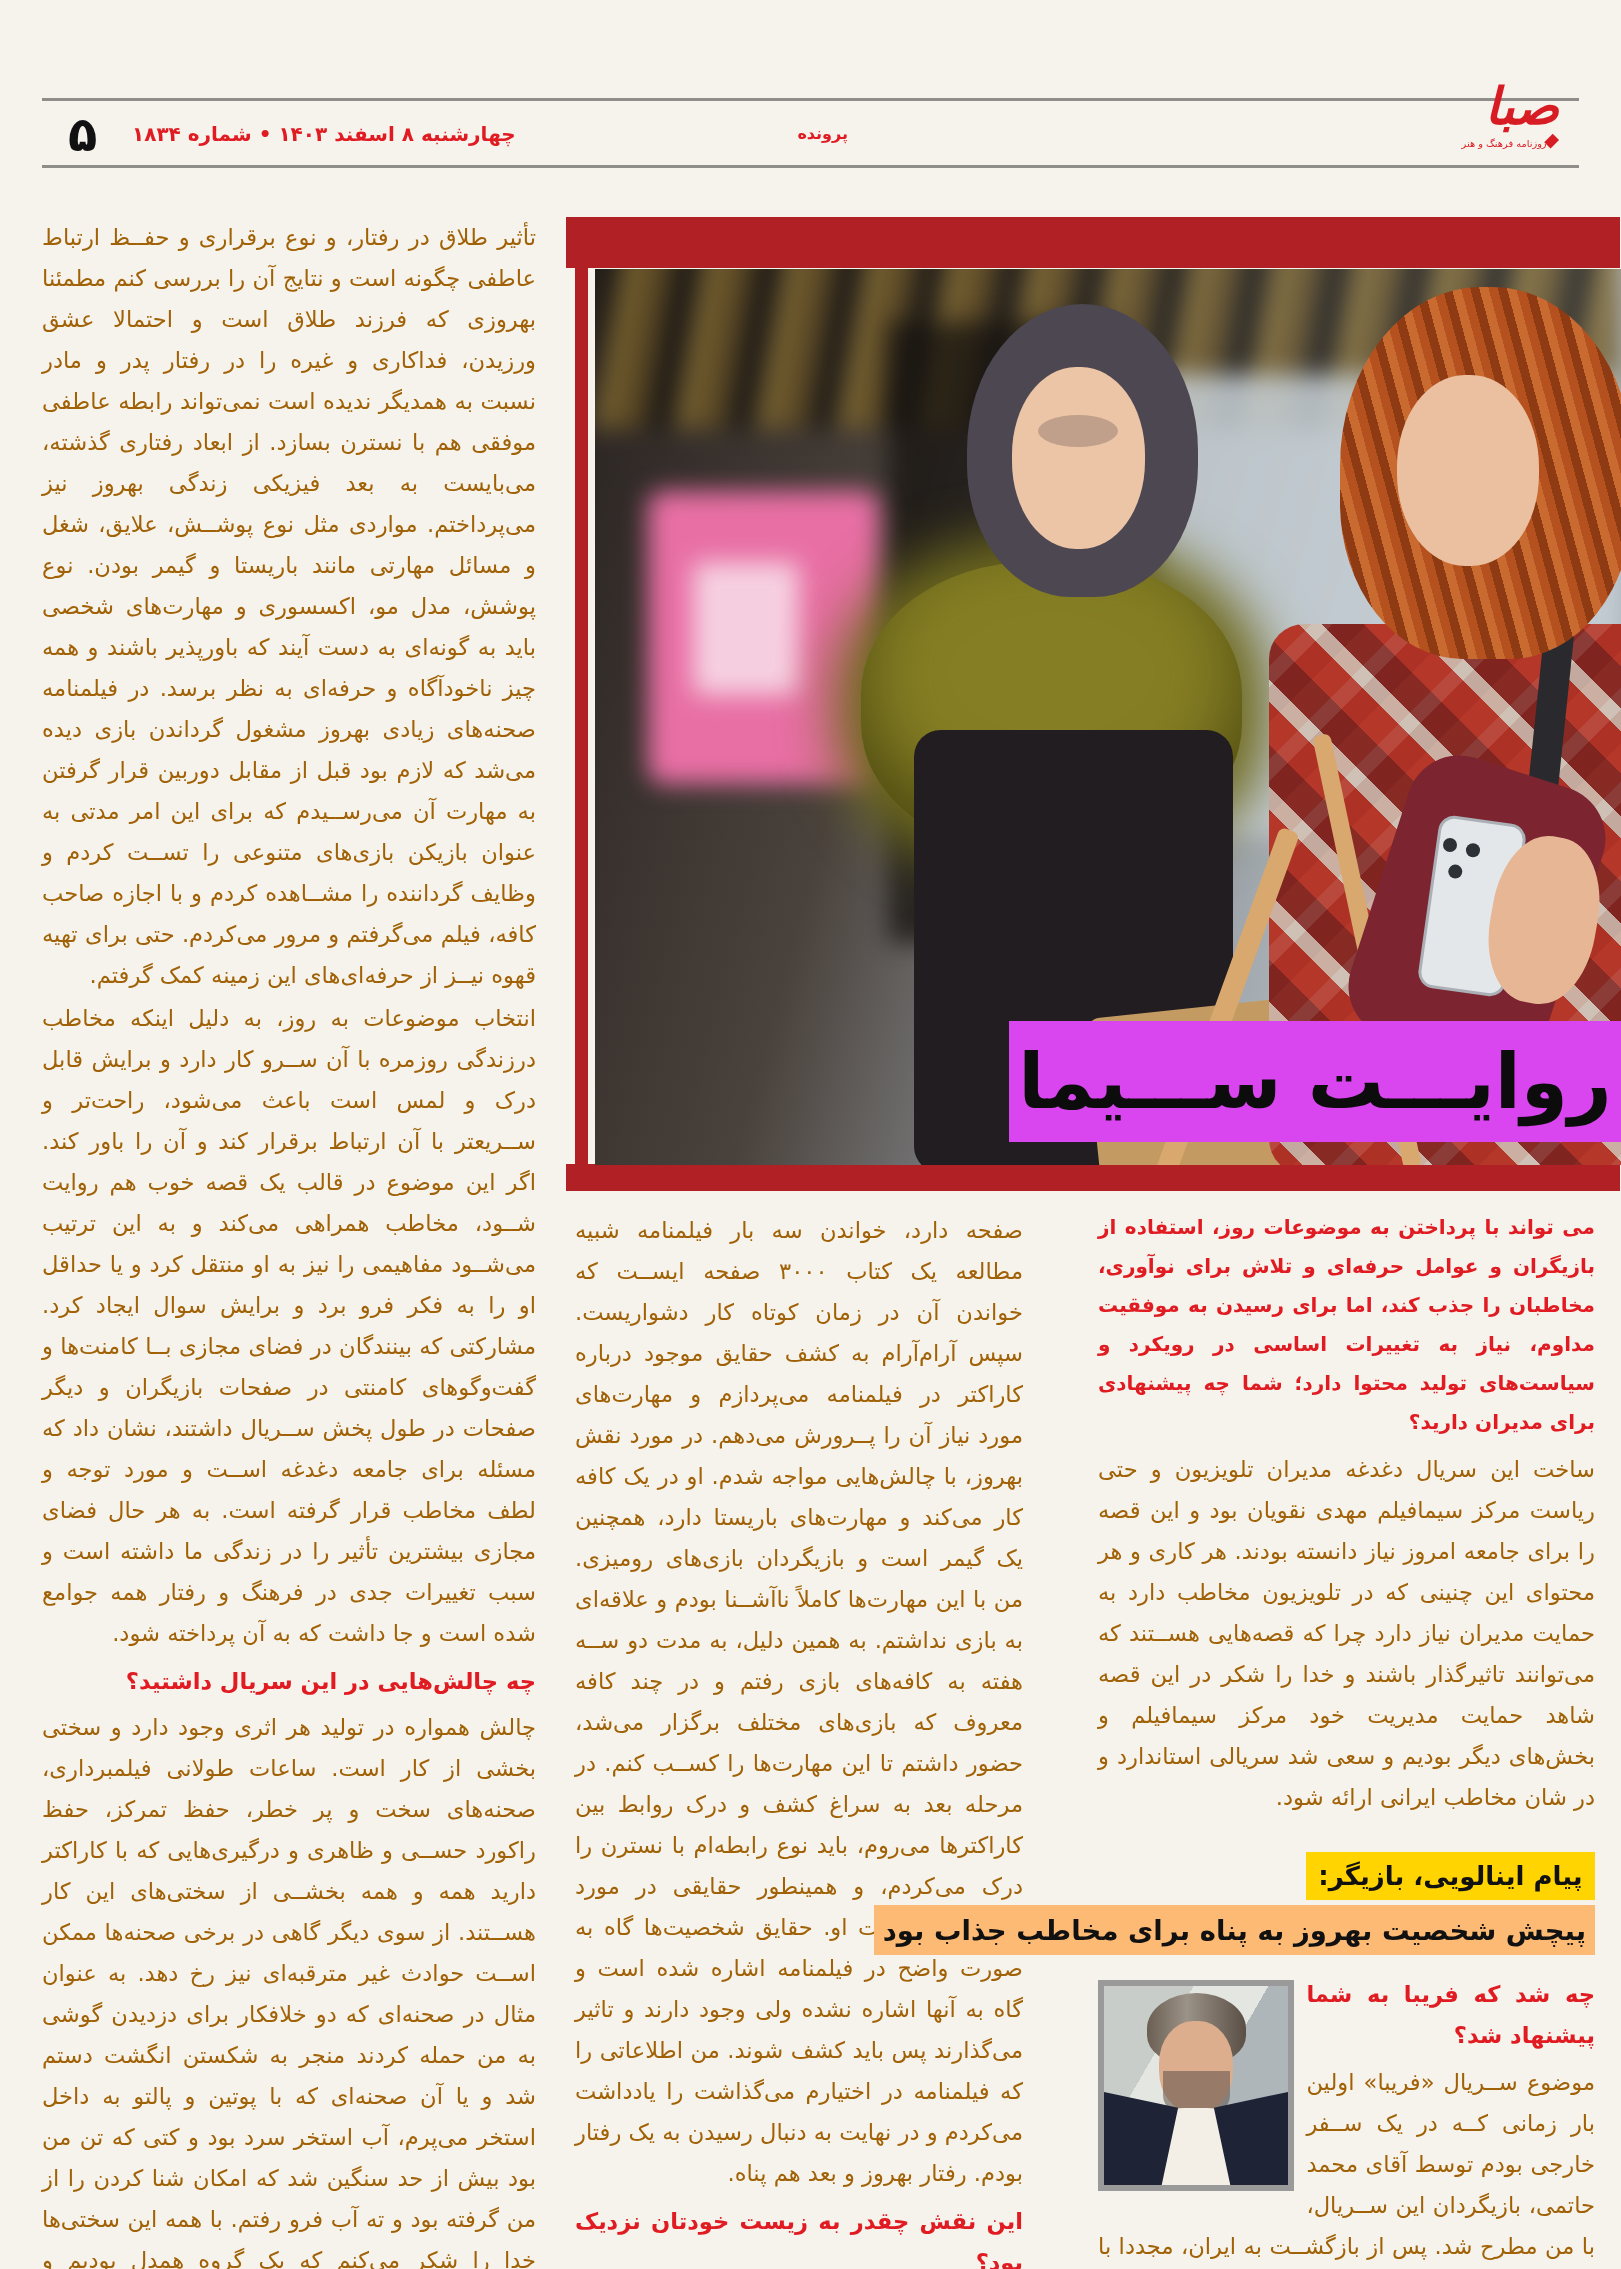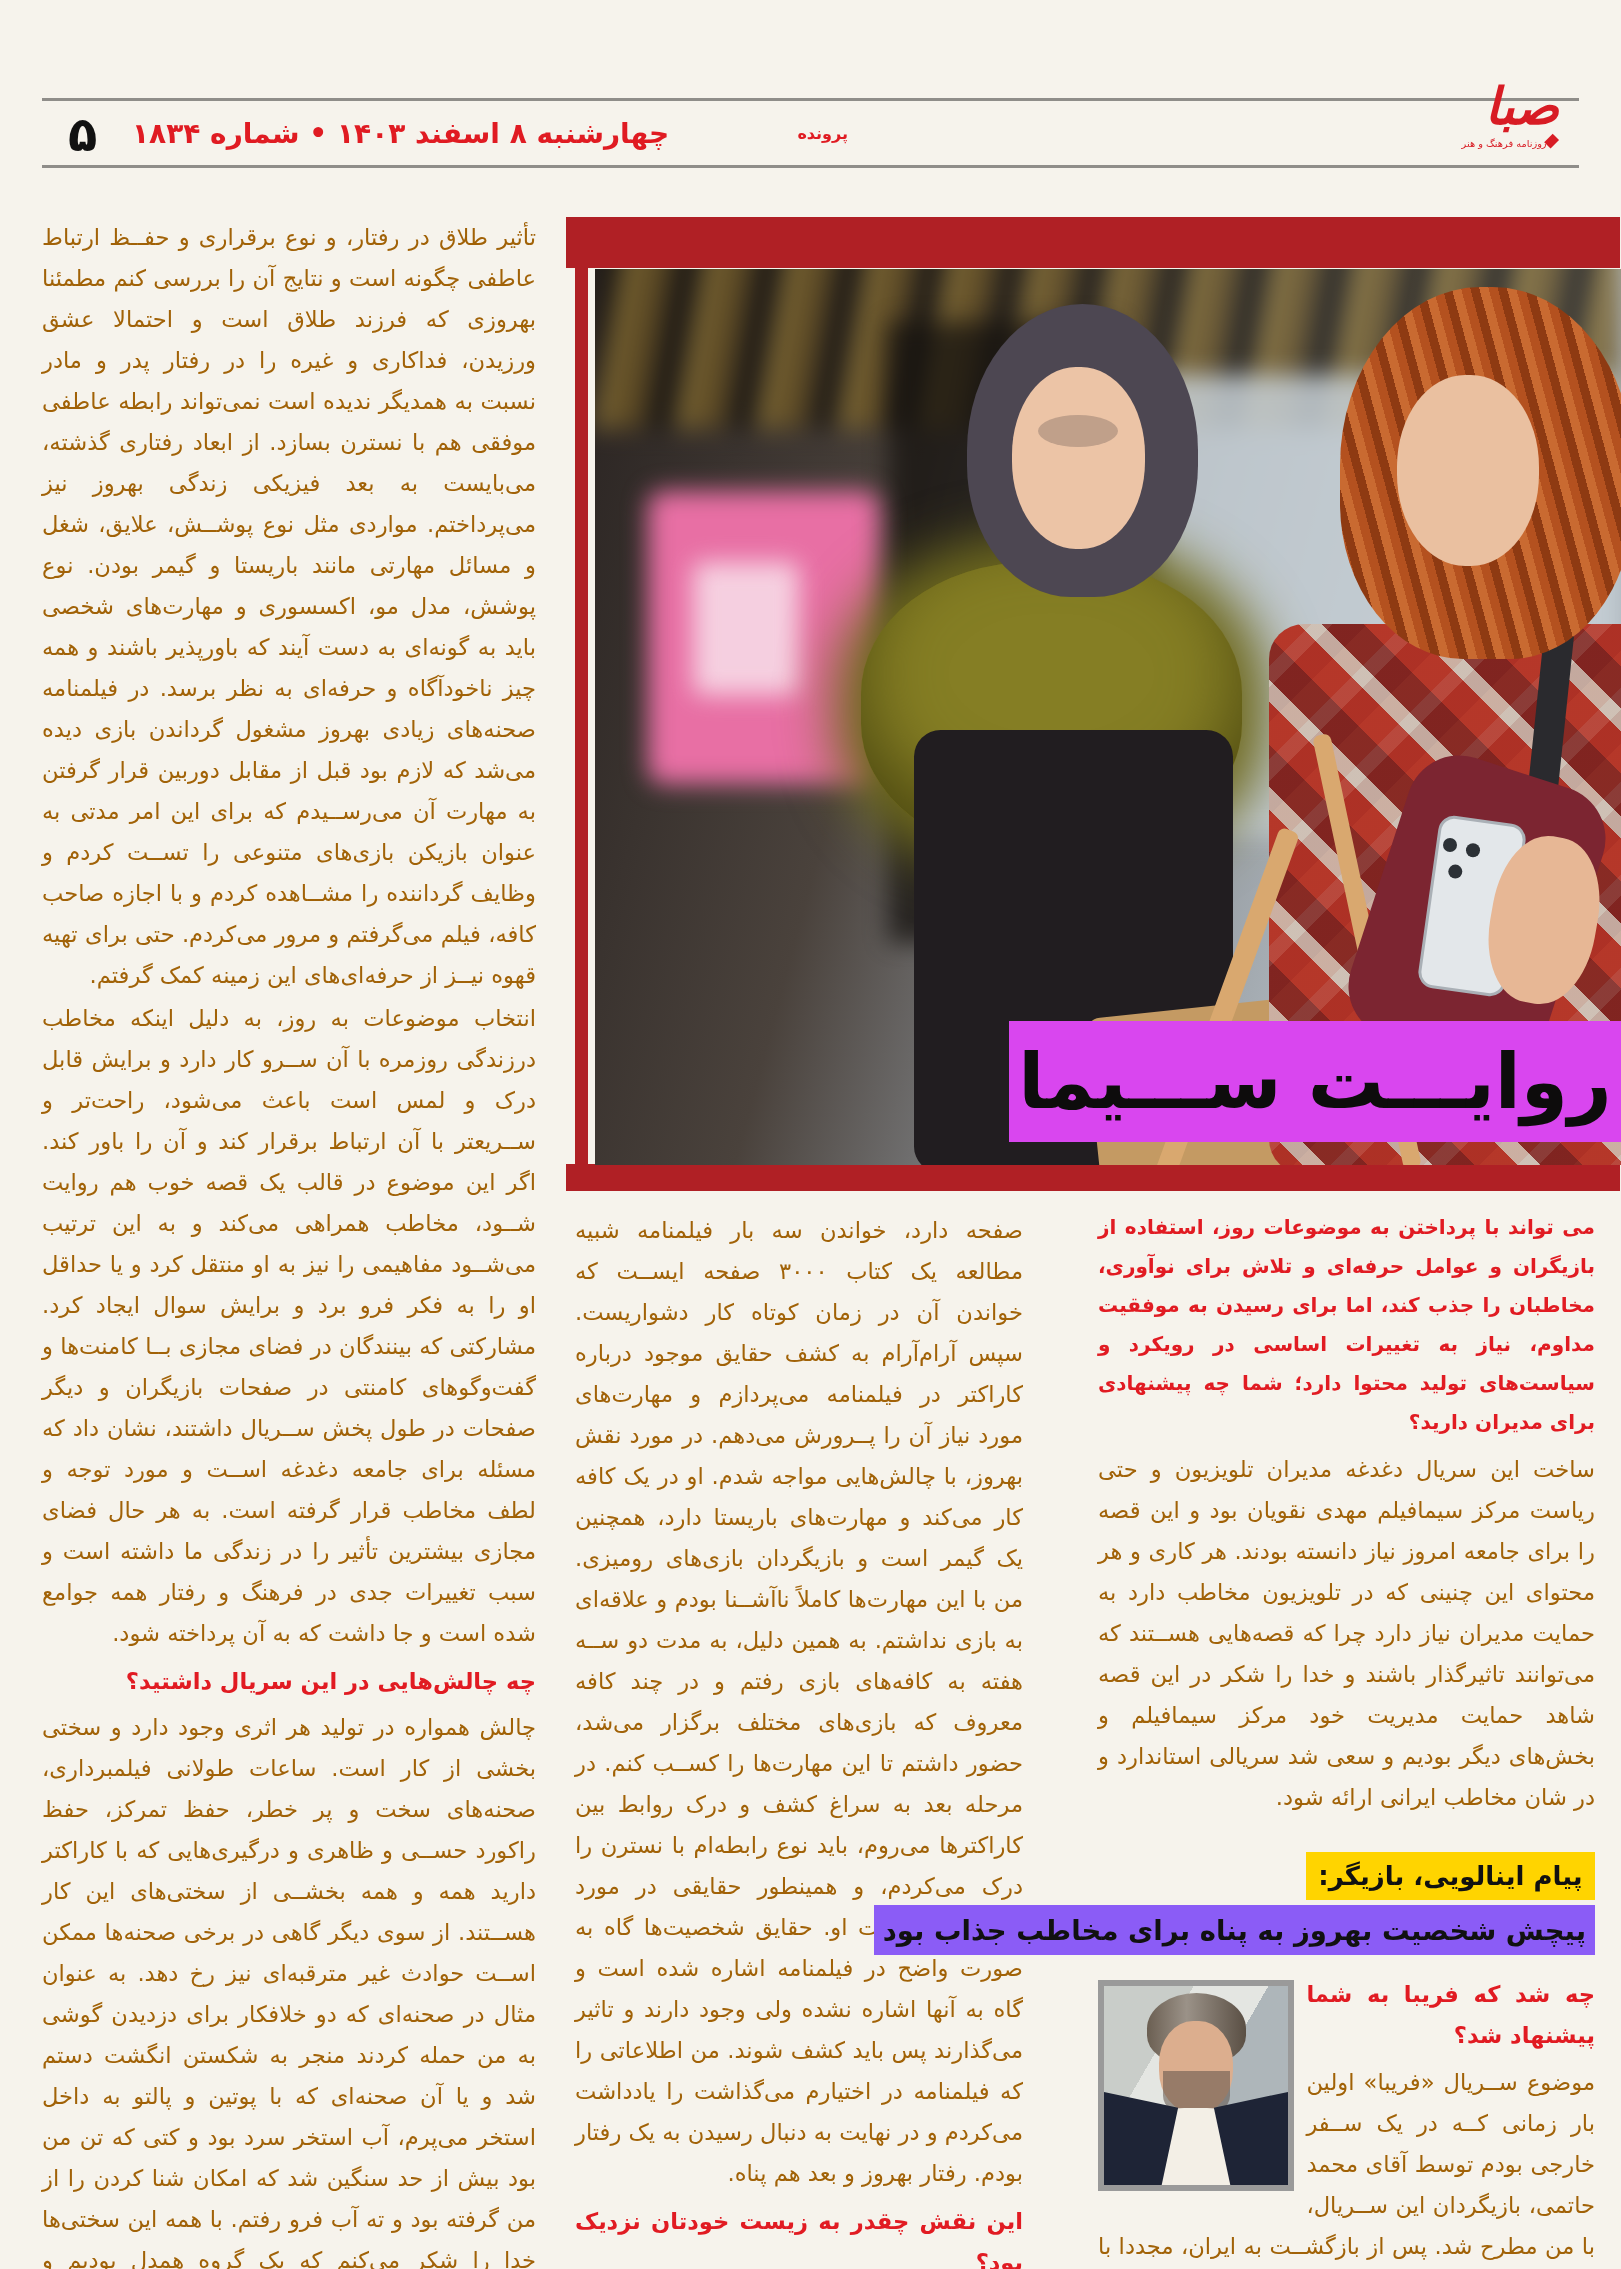--- a/index.html
+++ b/index.html
@@ -7,21 +7,21 @@
     position:relative;width:1622px;height:2270px;margin:0 auto;
     background:#f6f3ec;overflow:hidden;direction:rtl;
     font-family:"DejaVu Sans",sans-serif;color:#24201f;
   }
   
   .rule{position:absolute;background:#8f8d89;height:2.7px;}
   #rule-top{left:43px;top:98px;width:1537px;}
   #rule-bottom{left:43px;top:165px;width:1537px;}
   .hdr-text{position:absolute;top:105px;height:57px;display:flex;align-items:center;}
   #page-number{left:69px;font-size:48px;font-weight:bold;color:#111;}
-  #date-line{left:133px;color:#e01b22;font-size:28px;font-weight:bold;direction:rtl;}
+  #date-line{left:133px;color:#e01b22;font-size:20px;font-weight:bold;direction:rtl;}
   #section-name{right:773px;color:#e01b22;font-size:16px;font-weight:bold;}
   #logo{position:absolute;top:80px;right:62px;width:133px;}
   #logo .logo-word{font-size:51px;font-weight:bold;color:#d81c24;font-style:italic;line-height:53px;}
   #logo .logo-tag{font-size:9.8px;color:#d81c24;margin-top:1.8px;}
   #logo .logo-diamond{display:inline-block;width:8.9px;height:12.4px;background:#d81c24;transform:rotate(45deg);margin-right:3.5px;}
   
   .red-bar{position:absolute;background:#b02025;}
   #photo-bar-top{left:567px;top:217px;width:1054px;height:51px;}
   #photo-bar-side{right:1033px;top:217px;width:13.3px;height:973px;background:#b02025;position:absolute;}
   #photo-bar-bottom{left:567px;top:1164px;width:1054px;height:26.6px;}
@@ -66,21 +66,21 @@
   
   .col{position:absolute;font-size:22.6px;line-height:41px;text-align:justify;text-justify:inter-word;}
   #col-left{right:1085px;left:43px;top:217px;width:494px;}
   #col-middle{right:598px;top:1210px;width:448px;}
   #col-right{right:26px;top:1208px;width:497px;}
   .paragraph{margin:0 0 1.8px 0;color:#a16207;}
   .question{color:#e11b22;font-weight:bold;margin:7px 0 5.3px 0;}
   .lead-red{color:#e11b22;font-weight:bold;line-height:39px;font-size:20px;margin:0 0 7px 0;}
   .kicker-wrap{text-align:right;margin:34px 0 5.3px 0;}
   .kicker{display:inline-block;background:#ffd400;color:#111;font-weight:bold;font-size:26px;padding:3.5px 12.4px;}
-  .subhead{display:inline-block;background:#8b5cf6;color:#111;font-weight:bold;font-size:27.5px;padding:4.4px 8.9px;margin:0 0 12.4px 0;white-space:nowrap;}
+  .subhead{display:inline-block;background:#fdba74;color:#111;font-weight:bold;font-size:27.5px;padding:4.4px 8.9px;margin:0 0 12.4px 0;white-space:nowrap;}
   
   #portrait-photo{float:left;width:184px;height:199px;margin:5.3px 12.4px 5.3px 0;border:6.2px solid #9a9a9a;
     position:relative;background:linear-gradient(120deg,#c9cdc9 0 30%,#e4e6e2 30% 55%,#aeb6ba 55% 100%);overflow:hidden;}
   .p-hair{position:absolute;left:43px;top:7px;width:99px;height:71px;border-radius:50% 50% 40% 40%;
     background:linear-gradient(90deg,#6b5f52,#9b9288 40%,#5a4f44);}
   .p-face{position:absolute;left:55px;top:35px;width:74px;height:92px;background:#dcae8e;border-radius:46%;}
   .p-beard{position:absolute;left:59px;top:85px;width:67px;height:46px;background:#5f5248;border-radius:0 0 46% 46%;opacity:.55;}
   .p-sweater{position:absolute;left:35px;top:122px;width:113px;height:80px;background:#f3efe6;border-radius:40% 40% 0 0;}
   .p-jacket-left{position:absolute;left:-17.7px;top:112px;width:82px;height:106px;background:#1e2436;transform:rotate(12deg);}
   .p-jacket-right{position:absolute;right:-17.7px;top:112px;width:82px;height:106px;background:#1e2436;transform:rotate(-12deg);}

